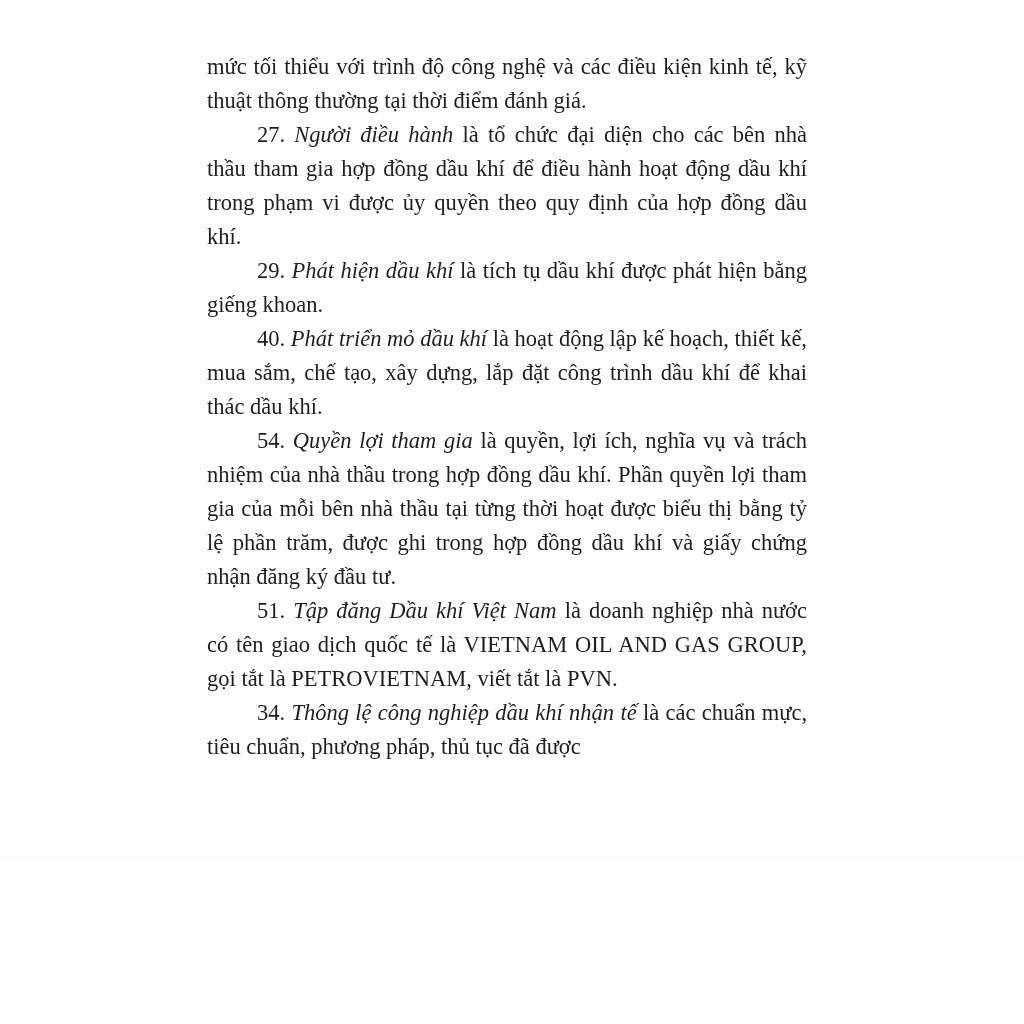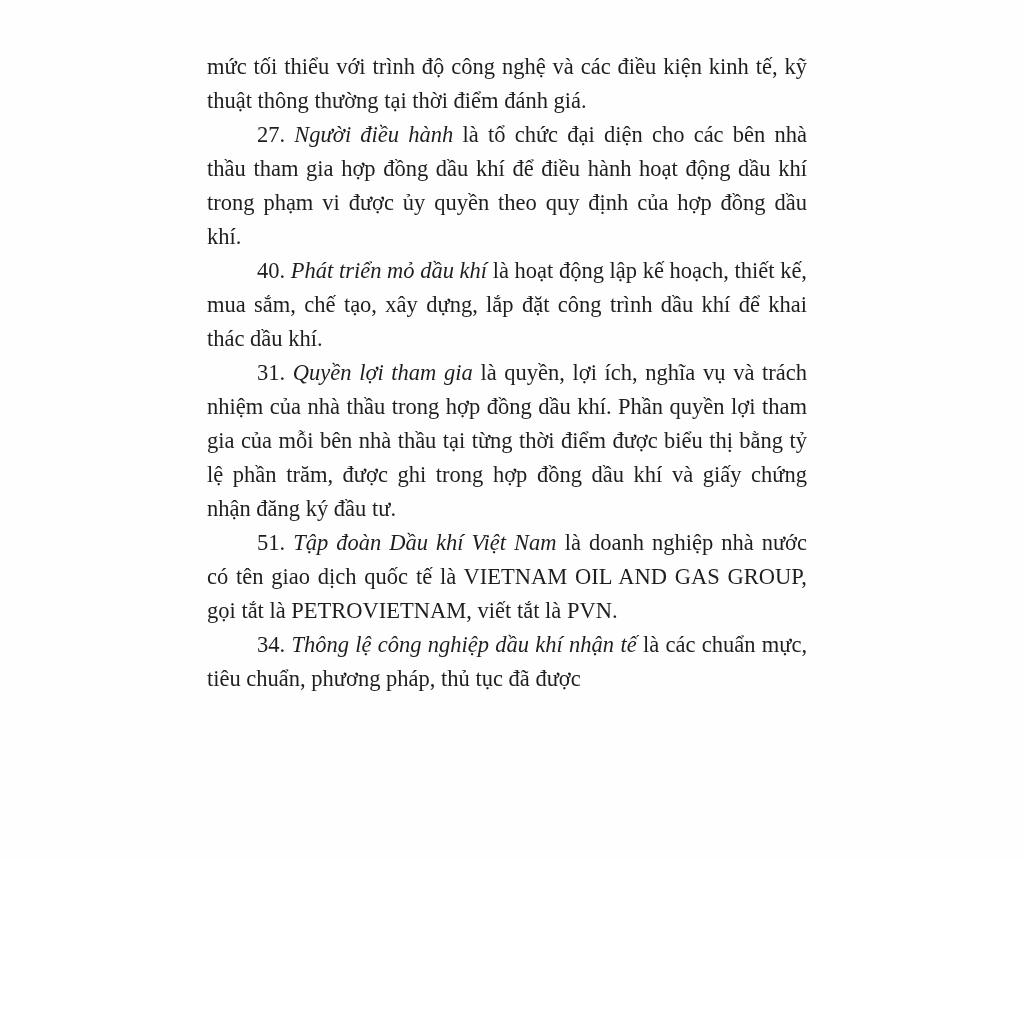--- a/index.html
+++ b/index.html
@@ -72,23 +72,24 @@
     text-shadow: 0 0 1px #f3c9ce;
   }
 </style>
 </head>
 <body>
 
 <div class="page">
   <div class="text-block">
       <p><span class="seg">mức tối thiểu với trình độ công nghệ và các điều kiện kinh tế, kỹ thuật thông thường tại thời điểm đánh giá.</span></p>
       <p class="indent"><span class="seg">27. </span><span class="seg italic">Người điều hành</span><span class="seg"> là tổ chức đại diện cho các bên nhà thầu tham gia hợp đồng dầu khí để điều hành hoạt động dầu khí trong phạm vi được ủy quyền theo quy định của hợp đồng dầu khí.</span></p>
+      <p class="indent"><span class="seg">29. </span><span class="seg italic">Phát hiện dầu khí</span><span class="seg"> là tích tụ dầu khí được phát hiện bằng giếng khoan.</span></p>
       <p class="indent"><span class="seg">40. </span><span class="seg italic">Phát triển mỏ dầu khí</span><span class="seg"> là hoạt động lập kế hoạch, thiết kế, mua sắm, chế tạo, xây dựng, lắp đặt công trình dầu khí để khai thác dầu khí.</span></p>
-      <p class="indent"><span class="seg">31. </span><span class="seg italic">Quyền lợi tham gia</span><span class="seg"> là quyền, lợi ích, nghĩa vụ và trách nhiệm của nhà thầu trong hợp đồng dầu khí. Phần quyền lợi tham gia của mỗi bên nhà thầu tại từng thời điểm được biểu thị bằng tỷ lệ phần trăm, được ghi trong hợp đồng dầu khí và giấy chứng nhận đăng ký đầu tư.</span></p>
-      <p class="indent"><span class="seg">51. </span><span class="seg italic">Tập đoàn Dầu khí Việt Nam</span><span class="seg"> là doanh nghiệp nhà nước có tên giao dịch quốc tế là VIETNAM OIL AND GAS GROUP, gọi tắt là PETROVIETNAM, viết tắt là PVN.</span></p>
+      <p class="indent"><span class="seg">54. </span><span class="seg italic">Quyền lợi tham gia</span><span class="seg"> là quyền, lợi ích, nghĩa vụ và trách nhiệm của nhà thầu trong hợp đồng dầu khí. Phần quyền lợi tham gia của mỗi bên nhà thầu tại từng thời hoạt được biểu thị bằng tỷ lệ phần trăm, được ghi trong hợp đồng dầu khí và giấy chứng nhận đăng ký đầu tư.</span></p>
+      <p class="indent"><span class="seg">51. </span><span class="seg italic">Tập đăng Dầu khí Việt Nam</span><span class="seg"> là doanh nghiệp nhà nước có tên giao dịch quốc tế là VIETNAM OIL AND GAS GROUP, gọi tắt là PETROVIETNAM, viết tắt là PVN.</span></p>
       <p class="indent"><span class="seg">34. </span><span class="seg italic">Thông lệ công nghiệp dầu khí nhận tế</span><span class="seg"> là các chuẩn mực, tiêu chuẩn, phương pháp, thủ tục đã được</span></p>
     </div>
   <div class="footer">
     <span class="page-number">12</span>
     <div class="stamp">
       <span class="stamp-text">ST</span>
     </div>
   </div>
 </div>
 

